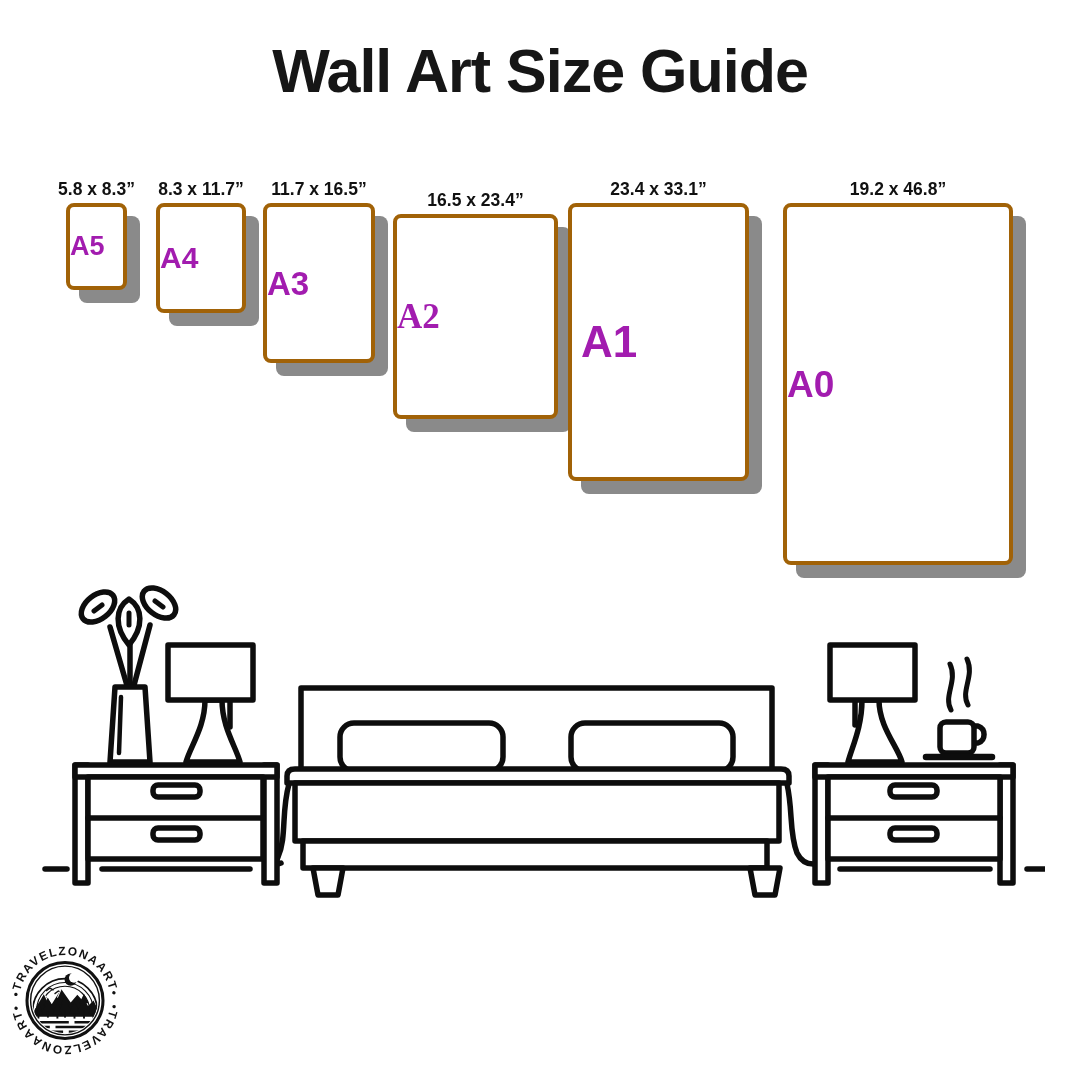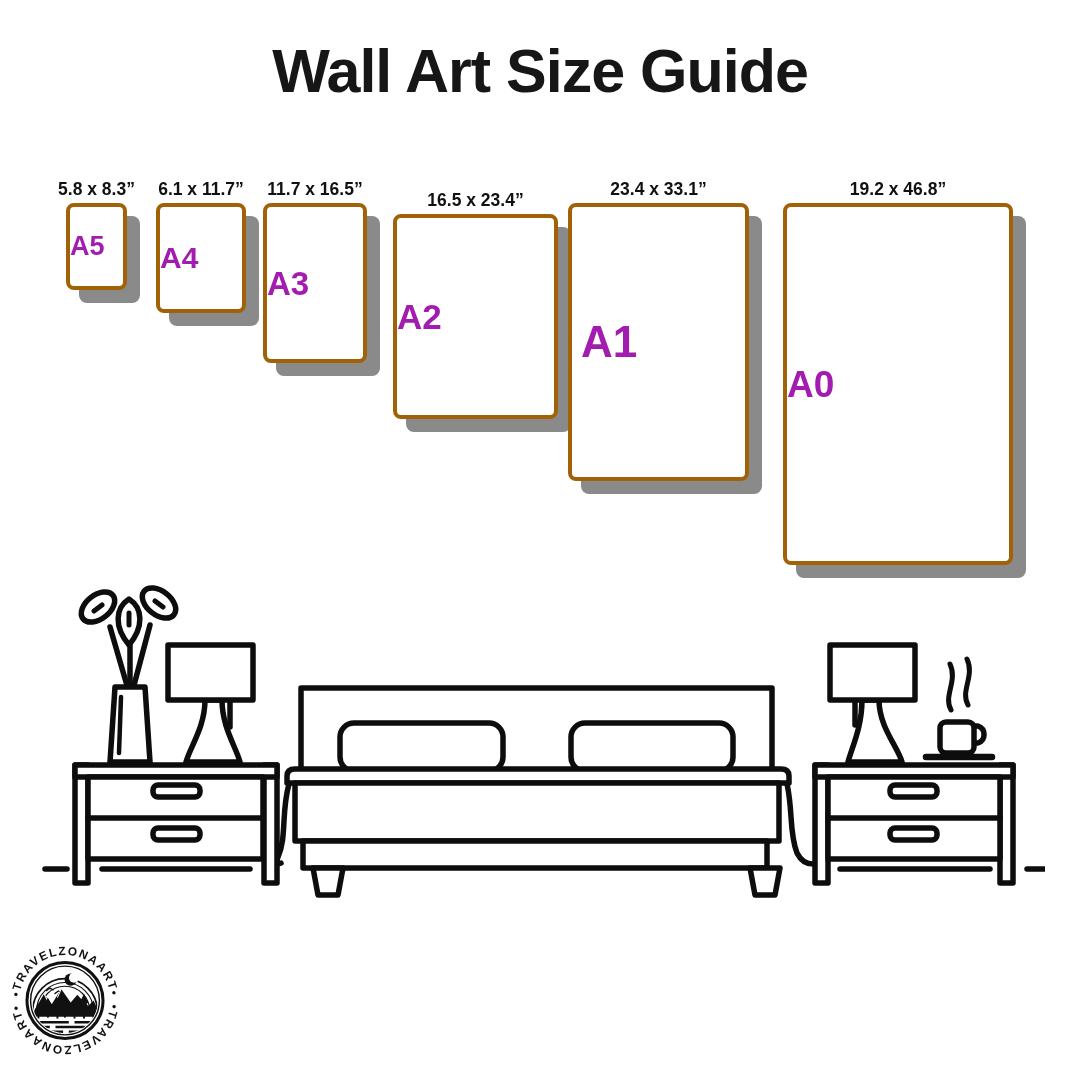--- a/index.html
+++ b/index.html
@@ -10,22 +10,22 @@
               font-size:61px;font-weight:700;letter-spacing:-1px;color:#161616;}
   
   .paper{position:absolute;box-sizing:border-box;background:#fff;border:4px solid #a16207;
          border-radius:8px;box-shadow:13px 13px 0 0 #8a8a8a;
          display:flex;align-items:center;justify-content:flex-start;}
   .dim-label{position:absolute;bottom:100%;left:50%;transform:translateX(-50%);
              margin-bottom:7px;white-space:nowrap;font-weight:700;font-size:17.5px;color:#111;}
   .size-code{font-weight:700;color:#a21caf;line-height:1;}
   .p-a5{left:66px;top:203px;width:61px;height:87px;}   .p-a5 .size-code{font-size:27px;}
   .p-a4{left:156px;top:203px;width:90px;height:110px;} .p-a4 .size-code{font-size:30px;}
-  .p-a3{left:263px;top:203px;width:104px;height:160px;}.p-a3 .size-code{font-size:33px;}
-  .p-a2{left:393px;top:214px;width:165px;height:205px;}.p-a2 .size-code{font-size:35px;}
+  .p-a3{left:263px;top:203px;width:112px;height:160px;}.p-a3 .size-code{font-size:33px;}
+  .p-a2{left:393px;top:214px;width:165px;height:205px;}.p-a2 .size-code{font-size:35px;font-family:Liberation Serif, serif;}
   .p-a1{left:568px;top:203px;width:181px;height:278px;padding-left:9px;}.p-a1 .size-code{font-size:44px;}
   .p-a0{left:783px;top:203px;width:230px;height:362px;}.p-a0 .size-code{font-size:37px;}
   
   #bedroom-scene{position:absolute;left:40px;top:585px;width:1005px;height:315px;}
   #brand-logo{position:absolute;left:8px;top:934px;width:114px;height:133px;}
   #website-text{position:absolute;right:27px;top:1003px;font-size:45px;font-weight:700;
                 letter-spacing:-0.5px;color:#141414;}
   .logo-arc{font-family:"Liberation Sans","DejaVu Sans",sans-serif;font-weight:700;
             font-size:12.5px;letter-spacing:1.6px;fill:#111;}
 </style>
@@ -34,21 +34,21 @@
 
 <div id="canvas">
 
   <div id="page-title">Wall Art Size Guide</div>
 
   <div class="paper p-a5">
     <div class="dim-label">5.8 x 8.3”</div>
     <span class="size-code">A5</span>
   </div>
   <div class="paper p-a4">
-    <div class="dim-label">6.1 x 11.7”</div>
+    <div class="dim-label">8.3 x 11.7”</div>
     <span class="size-code">A4</span>
   </div>
   <div class="paper p-a3">
     <div class="dim-label">11.7 x 16.5”</div>
     <span class="size-code">A3</span>
   </div>
   <div class="paper p-a2">
     <div class="dim-label">16.5 x 23.4”</div>
     <span class="size-code">A2</span>
   </div>

